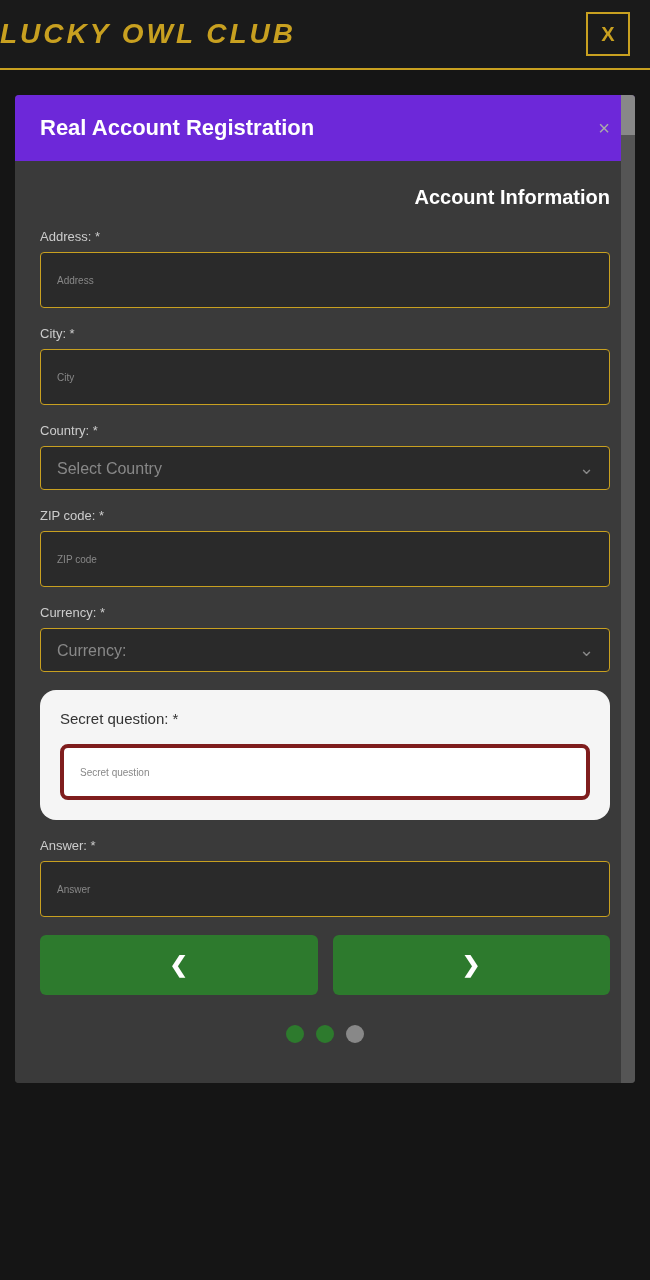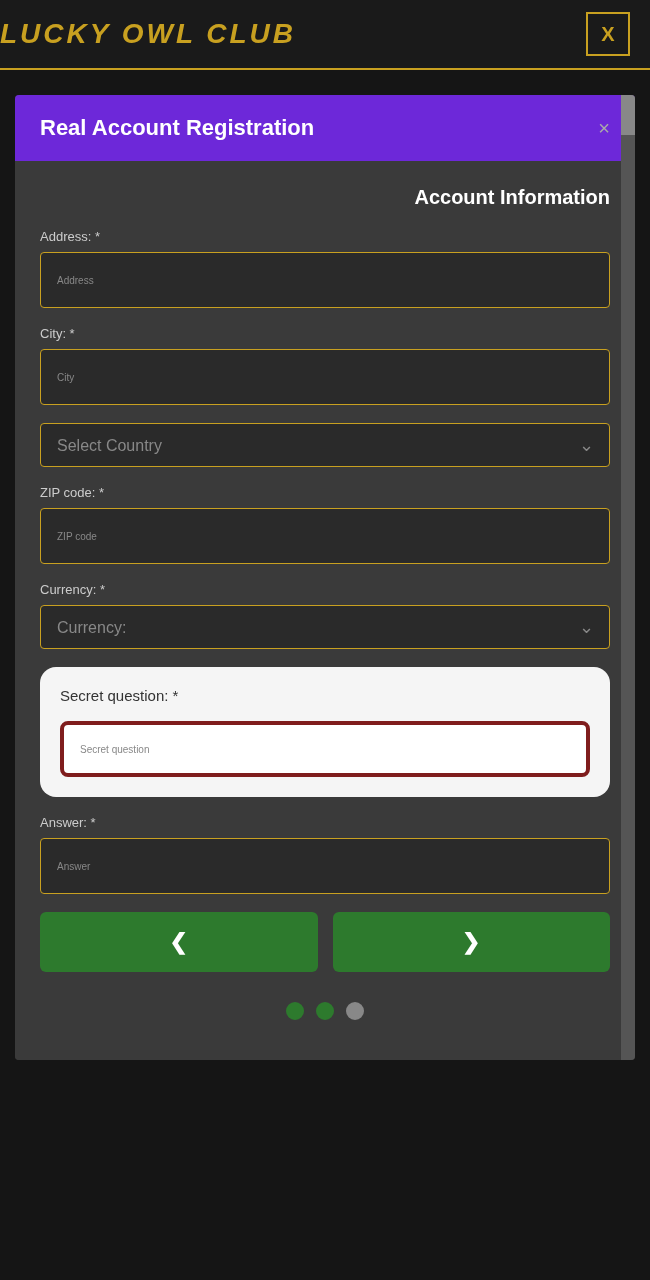--- a/index.html
+++ b/index.html
@@ -285,20 +285,21 @@
       <label class="form-label">Address: *</label>
       <input class="form-input" type="text" placeholder="Address" style="">
     </div>
 
     <div class="form-group">
       <label class="form-label">City: *</label>
       <input class="form-input" type="text" placeholder="City" style="">
     </div>
 
     <div class="form-group">
+      <label class="form-label">Country: *</label>
       <div class="select-wrapper">
         <select class="form-select">
           <option value="">Select Country</option>
         </select>
         <span class="select-arrow">⌄</span>
       </div>
     </div>
 
     <div class="form-group">
       <label class="form-label">ZIP code: *</label>

